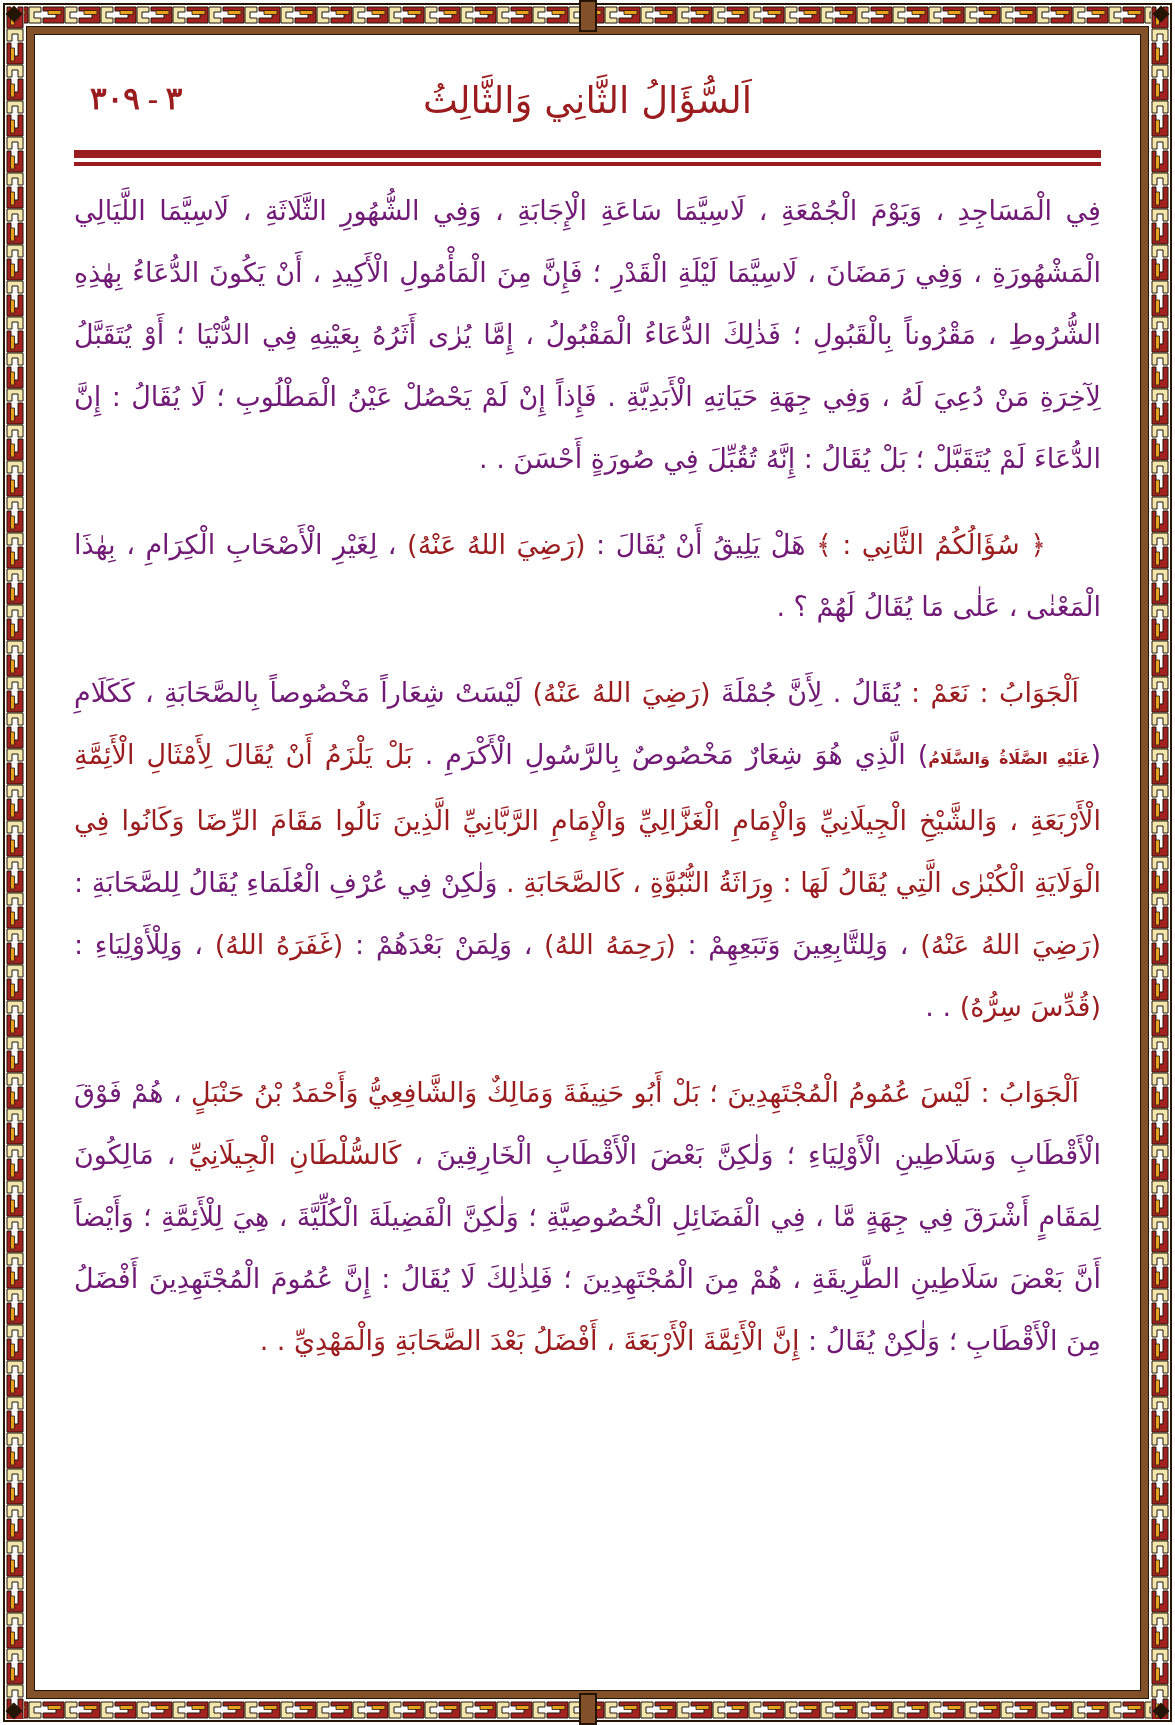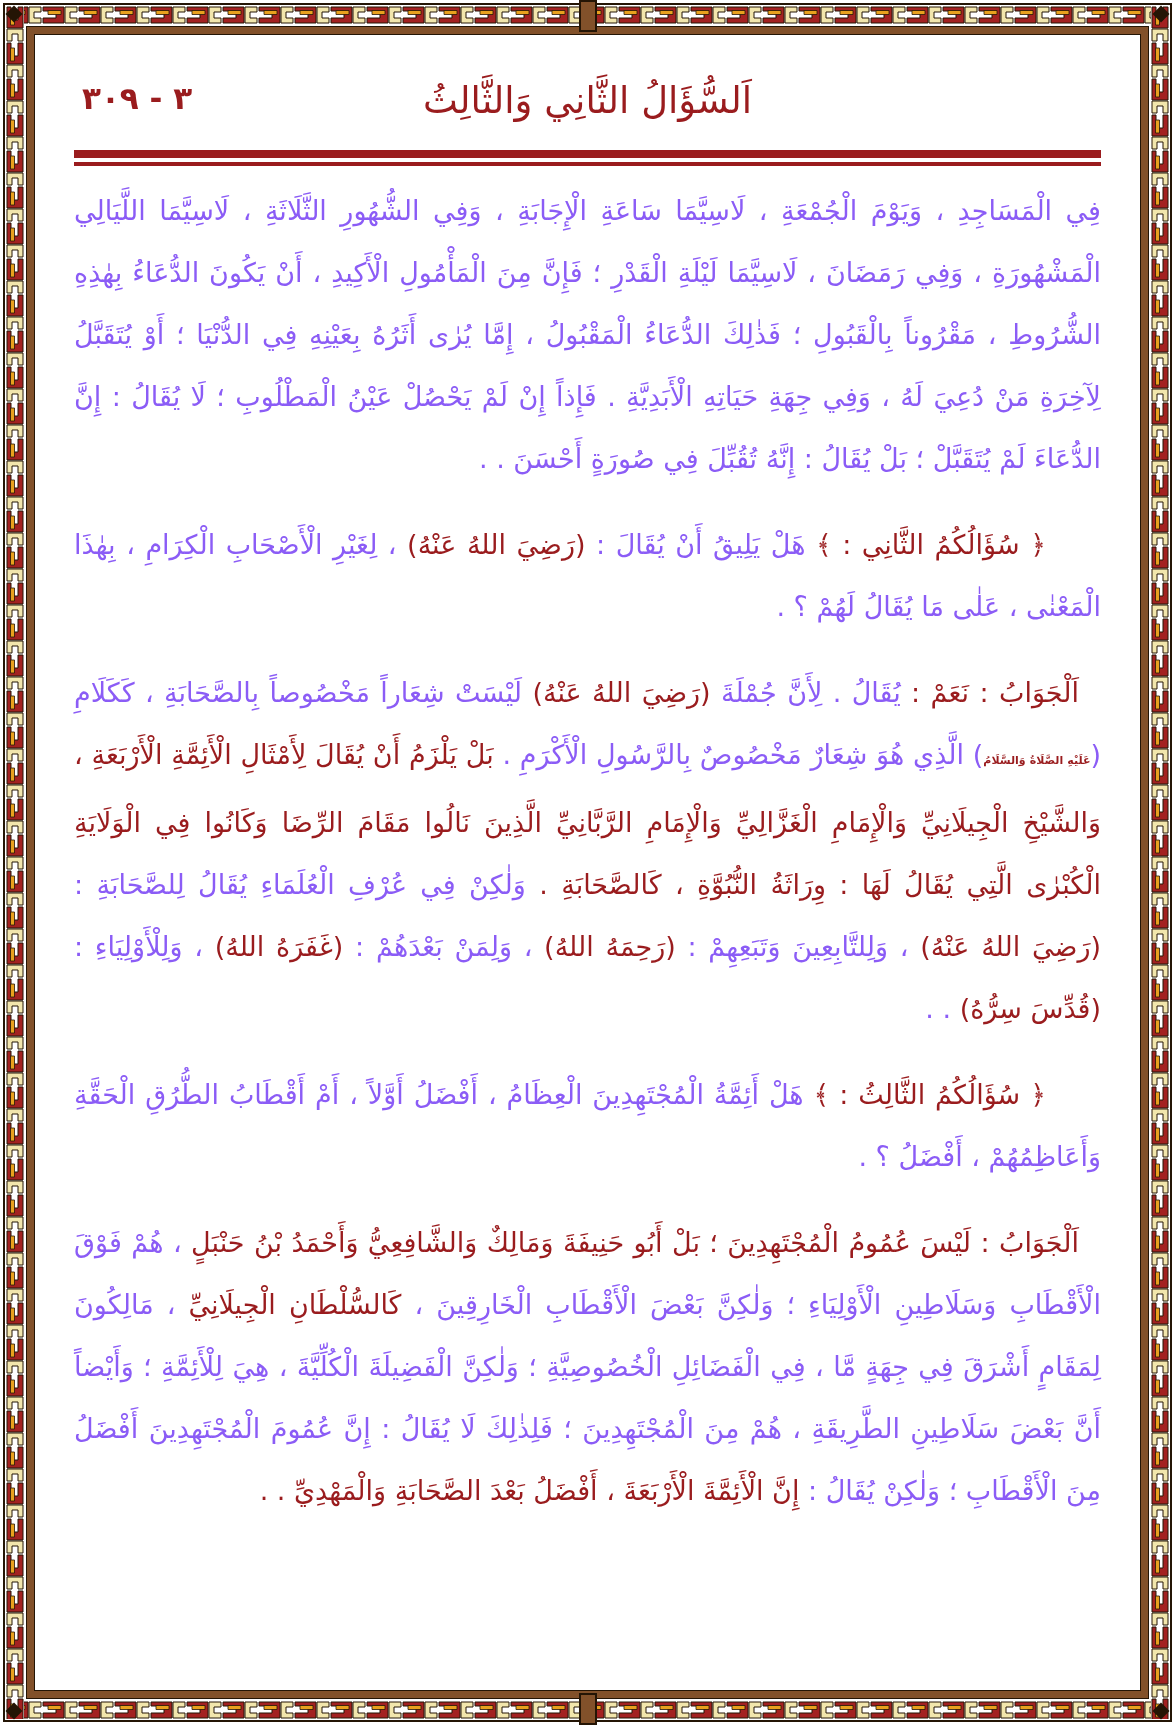--- a/index.html
+++ b/index.html
@@ -33,42 +33,42 @@
   .spike.bl{left:8px;bottom:8px;} .spike.br{right:8px;bottom:8px;}
 
   
   .content{
     position:absolute;inset:36px;
     padding:30px 38px 0 38px;
     direction:rtl;
   }
   .header{position:relative;height:78px;}
   .page-num{
-    position:absolute;left:8px;top:14px;
-    color:#9a1c1e;font-weight:bold;font-size:31px;letter-spacing:2px;
+    position:absolute;left:16px;top:14px;
+    color:#9a1c1e;font-weight:bold;font-size:31px;letter-spacing:2px;font-family:Liberation Serif, serif;
   }
   .doc-title{
     text-align:center;color:#9a1c1e;font-weight:normal;
     font-size:37px;line-height:70px;margin:0;
   }
   .rule-thick{height:8px;background:#9a1c1e;margin-top:6px;}
   .rule-thin{height:4px;background:#9a1c1e;margin-top:4px;}
 
   .body-text{margin-top:14px;}
   .body-text p{
     margin:0 0 24px 0;
     font-size:27px;line-height:62px;color:#000;
     text-align:justify;text-align-last:right;
   }
   .body-text p.question{text-indent:55px;}
   .body-text p.answer{text-indent:22px;}
-  span.k{color:#8b5cf6;}
+  span.k{color:#701a75;}
   span.r{color:#9a1c1e;font-weight:normal;}
   span.pbuh{
-    color:#9a1c1e;font-weight:bold;font-size:11px;letter-spacing:-1px;
+    color:#9a1c1e;font-weight:bold;font-size:16px;letter-spacing:-1px;
   }
 </style>
 </head>
 <body>
 
 <div class="frame">
   <div class="outer-line"></div>
 
   <svg class="bstrip top" width="1163" height="18">
     <defs>
@@ -111,16 +111,15 @@
     <div class="page-num">٣ - ٣٠٩</div>
     <h1 class="doc-title">اَلسُّؤَالُ الثَّانِي وَالثَّالِثُ</h1>
   </div>
   <div class="rule-thick"></div>
   <div class="rule-thin"></div>
 
   <div class="body-text">
       <p class="body"><span class="k">فِي الْمَسَاجِدِ ، وَيَوْمَ الْجُمْعَةِ ، لَاسِيَّمَا سَاعَةِ الْإِجَابَةِ ، وَفِي الشُّهُورِ الثَّلَاثَةِ ، لَاسِيَّمَا اللَّيَالِي الْمَشْهُورَةِ ، وَفِي رَمَضَانَ ، لَاسِيَّمَا لَيْلَةِ الْقَدْرِ ؛ فَإِنَّ مِنَ الْمَأْمُولِ الْأَكِيدِ ، أَنْ يَكُونَ الدُّعَاءُ بِهٰذِهِ الشُّرُوطِ ، مَقْرُوناً بِالْقَبُولِ ؛ فَذٰلِكَ الدُّعَاءُ الْمَقْبُولُ ، إِمَّا يُرٰى أَثَرُهُ بِعَيْنِهِ فِي الدُّنْيَا ؛ أَوْ يُتَقَبَّلُ لِآخِرَةِ مَنْ دُعِيَ لَهُ ، وَفِي جِهَةِ حَيَاتِهِ الْأَبَدِيَّةِ . فَإِذاً إِنْ لَمْ يَحْصُلْ عَيْنُ الْمَطْلُوبِ ؛ لَا يُقَالُ : إِنَّ الدُّعَاءَ لَمْ يُتَقَبَّلْ ؛ بَلْ يُقَالُ : إِنَّهُ تُقُبِّلَ فِي صُورَةٍ أَحْسَنَ . .</span></p>
       <p class="question"><span class="r">﴿ سُؤَالُكُمُ الثَّانِي : ﴾ </span><span class="k">هَلْ يَلِيقُ أَنْ يُقَالَ : </span><span class="r">(رَضِيَ اللهُ عَنْهُ)</span><span class="k"> ، لِغَيْرِ الْأَصْحَابِ الْكِرَامِ ، بِهٰذَا الْمَعْنٰى ، عَلٰى مَا يُقَالُ لَهُمْ ؟ .</span></p>
       <p class="answer"><span class="r">اَلْجَوَابُ : نَعَمْ : </span><span class="k">يُقَالُ . لِأَنَّ جُمْلَةَ </span><span class="r">(رَضِيَ اللهُ عَنْهُ)</span><span class="k"> لَيْسَتْ شِعَاراً مَخْصُوصاً بِالصَّحَابَةِ ، كَكَلَامِ (</span><span class="pbuh">عَلَيْهِ الصَّلَاةُ وَالسَّلَامُ</span><span class="k">) الَّذِي هُوَ شِعَارٌ مَخْصُوصٌ بِالرَّسُولِ الْأَكْرَمِ . </span><span class="r">بَلْ يَلْزَمُ أَنْ يُقَالَ لِأَمْثَالِ الْأَئِمَّةِ الْأَرْبَعَةِ ، وَالشَّيْخِ الْجِيلَانِيِّ وَالْإِمَامِ الْغَزَّالِيِّ وَالْإِمَامِ الرَّبَّانِيِّ الَّذِينَ نَالُوا مَقَامَ الرِّضَا وَكَانُوا فِي الْوَلَايَةِ الْكُبْرٰى الَّتِي يُقَالُ لَهَا : وِرَاثَةُ النُّبُوَّةِ ، كَالصَّحَابَةِ . </span><span class="k">وَلٰكِنْ فِي عُرْفِ الْعُلَمَاءِ يُقَالُ لِلصَّحَابَةِ : </span><span class="r">(رَضِيَ اللهُ عَنْهُ)</span><span class="k"> ، وَلِلتَّابِعِينَ وَتَبَعِهِمْ : </span><span class="r">(رَحِمَهُ اللهُ)</span><span class="k"> ، وَلِمَنْ بَعْدَهُمْ : </span><span class="r">(غَفَرَهُ اللهُ)</span><span class="k"> ، وَلِلْأَوْلِيَاءِ : </span><span class="r">(قُدِّسَ سِرُّهُ)</span><span class="k"> . .</span></p>
-      <p class="question"><span class="r">﴿ سُؤَالُكُمُ الثَّالِثُ : ﴾ </span><span class="k">هَلْ أَئِمَّةُ الْمُجْتَهِدِينَ الْعِظَامُ ، أَفْضَلُ أَوَّلاً ، أَمْ أَقْطَابُ الطُّرُقِ الْحَقَّةِ وَأَعَاظِمُهُمْ ، أَفْضَلُ ؟ .</span></p>
       <p class="answer"><span class="r">اَلْجَوَابُ : لَيْسَ عُمُومُ الْمُجْتَهِدِينَ ؛ بَلْ أَبُو حَنِيفَةَ وَمَالِكٌ وَالشَّافِعِيُّ وَأَحْمَدُ بْنُ حَنْبَلٍ</span><span class="k"> ، هُمْ فَوْقَ الْأَقْطَابِ وَسَلَاطِينِ الْأَوْلِيَاءِ ؛ وَلٰكِنَّ بَعْضَ الْأَقْطَابِ الْخَارِقِينَ ، </span><span class="r">كَالسُّلْطَانِ الْجِيلَانِيِّ</span><span class="k"> ، مَالِكُونَ لِمَقَامٍ أَشْرَقَ فِي جِهَةٍ مَّا ، فِي الْفَضَائِلِ الْخُصُوصِيَّةِ ؛ وَلٰكِنَّ الْفَضِيلَةَ الْكُلِّيَّةَ ، هِيَ لِلْأَئِمَّةِ ؛ وَأَيْضاً أَنَّ بَعْضَ سَلَاطِينِ الطَّرِيقَةِ ، هُمْ مِنَ الْمُجْتَهِدِينَ ؛ فَلِذٰلِكَ لَا يُقَالُ : إِنَّ عُمُومَ الْمُجْتَهِدِينَ أَفْضَلُ مِنَ الْأَقْطَابِ ؛ وَلٰكِنْ يُقَالُ : </span><span class="r">إِنَّ الْأَئِمَّةَ الْأَرْبَعَةَ ، أَفْضَلُ بَعْدَ الصَّحَابَةِ وَالْمَهْدِيِّ . .</span></p>
     </div>
 </div>
 
 </body></html>

